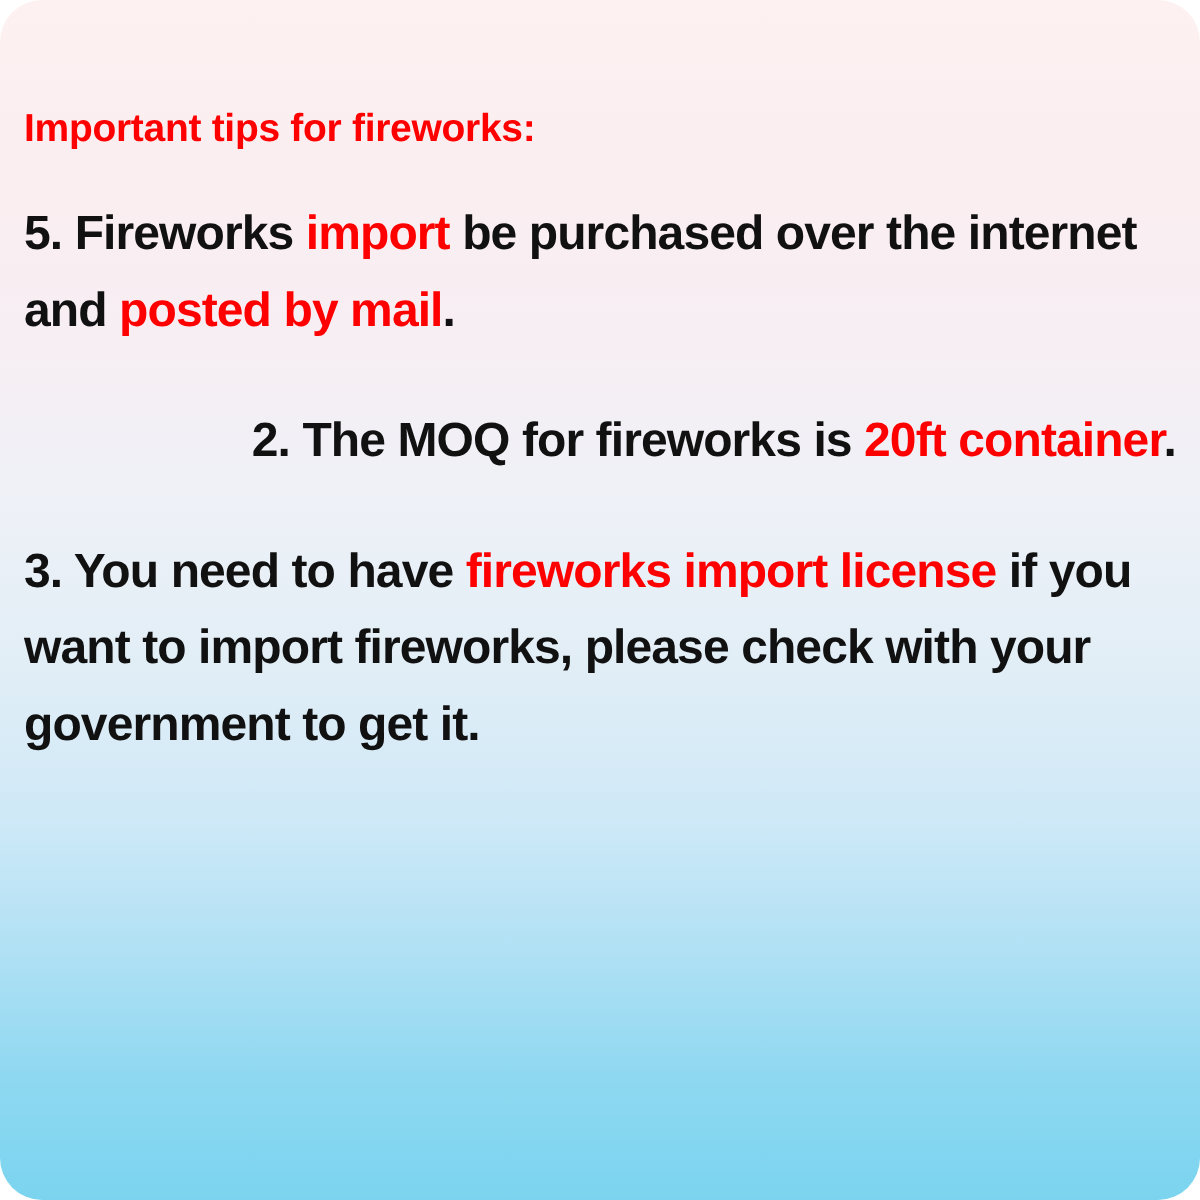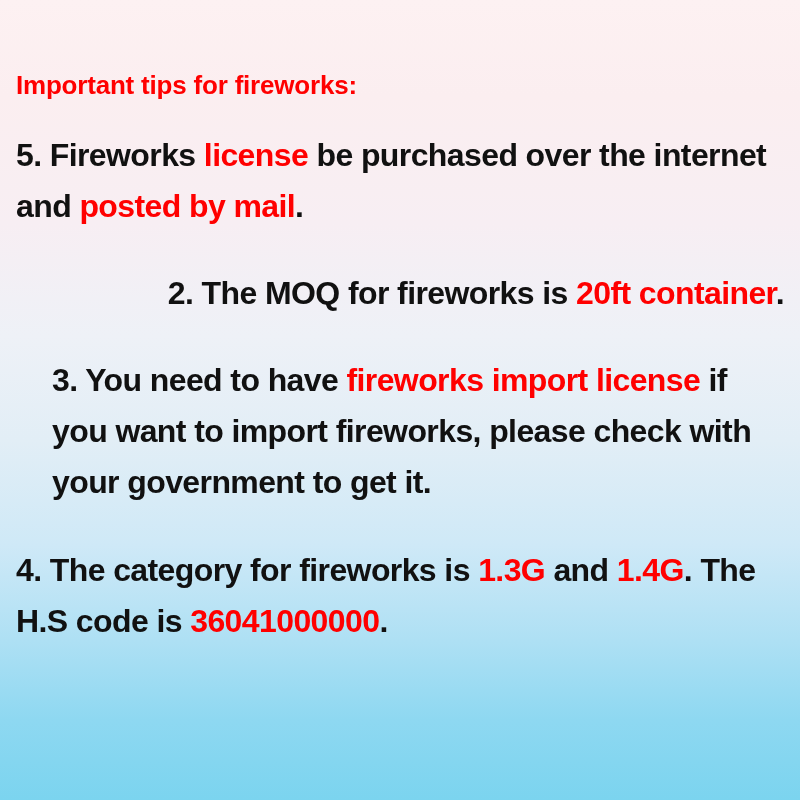--- a/index.html
+++ b/index.html
@@ -24,20 +24,21 @@
         #fdf1f2 0%,
         #fbeef0 12%,
         #f7eef3 28%,
         #eef1f7 42%,
         #e2eef6 55%,
         #cfe9f7 68%,
         #aee0f4 80%,
         #8ed8f1 90%,
         #7bd4ef 100%);
     padding: 0 16px;
+    border-radius: 28px;
   }
 
   #content {
     position: absolute;
     left: 16px;
     top: 68px;
     width: 768px;
   }
 
   .title {
@@ -54,43 +55,42 @@
     color: #111111;
     font-weight: bold;
     font-size: 32px;
     line-height: 51px;
     letter-spacing: -0.6px;
     margin: 0;
   }
 
   .tip-1 { margin-top: 28px; }
   .tip-2 { margin-top: 36px; text-align: right; }
-  .tip-3 { margin-top: 36px; margin-left: 36px; }
+  .tip-3 { margin-top: 36px; }
   .tip-4 { margin-top: 37px; }
 
   .tip .hl {
     color: #ff0000;
   }
 
   .tip .blk {
     color: #111111;
   }
 </style>
 </head>
 <body>
 
 <div id="poster">
 
   <div id="content">
 
     <p class="title">Important tips for fireworks:</p>
 
-    <p class="tip tip-1"><span class="blk">5. Fireworks </span><span class="hl">license</span><span class="blk"> be purchased over the internet and </span><span class="hl">posted by mail</span><span class="blk">.</span></p>
+    <p class="tip tip-1"><span class="blk">5. Fireworks </span><span class="hl">import</span><span class="blk"> be purchased over the internet and </span><span class="hl">posted by mail</span><span class="blk">.</span></p>
 
     <p class="tip tip-2"><span class="blk">2. The MOQ for fireworks is </span><span class="hl">20ft container</span><span class="blk">.</span></p>
 
     <p class="tip tip-3"><span class="blk">3. You need to have </span><span class="hl">fireworks import license</span><span class="blk"> if you want to import fireworks, please check with your government to get it.</span></p>
 
-    <p class="tip tip-4"><span class="blk">4. The category for fireworks is </span><span class="hl">1.3G</span><span class="blk"> and </span><span class="hl">1.4G</span><span class="blk">. The H.S code is </span><span class="hl">36041000000</span><span class="blk">.</span></p>
 
   </div>
 
 </div>
 
 </body></html>

